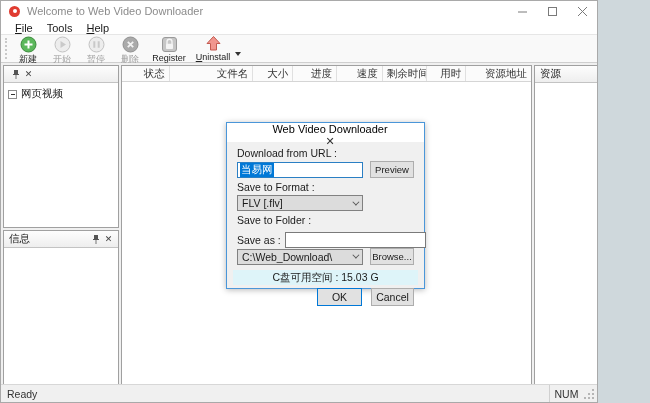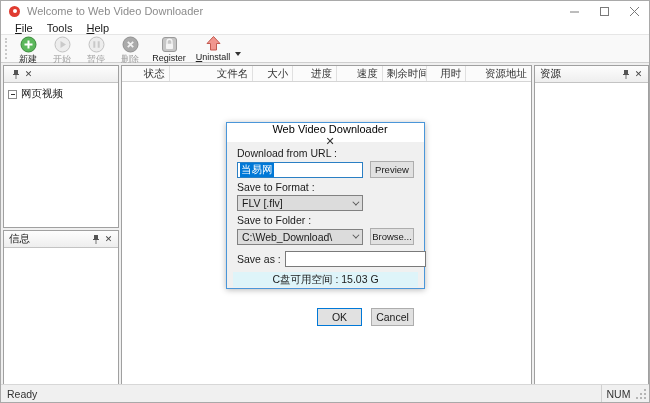--- a/index.html
+++ b/index.html
@@ -1,19 +1,19 @@
 <!DOCTYPE html>
 <html><head>
 <meta charset="utf-8">
 <style>
   * { box-sizing: border-box; margin: 0; padding: 0; }
   html,body { background:#cfd8dc; }
   body { font-family: "Liberation Sans","DejaVu Sans",sans-serif; }
   .window {
-    position: relative; width: 650px; height: 403px; background:#fff;
+    position: relative; width: 598px; height: 403px; background:#fff;
     border: 1px solid #a9a9a9; overflow: hidden; font-size: 11px; color:#1a1a1a;
   }
   
   .titlebar { position:absolute; left:0; top:0; right:0; height:20px; background:#fff; display:flex; align-items:center; }
   .app-icon { width:11px; height:11px; border-radius:50%; background:#e03c31; margin:0 7px 0 8px; position:relative; flex:0 0 auto; }
   .app-icon::after { content:""; position:absolute; left:3.5px; top:3.5px; width:4px; height:4px; border-radius:50%; background:#fff; }
   .title-text { color:#8b8b8b; font-size:11px; flex:1 1 auto; white-space:nowrap; overflow:hidden; }
   .win-controls { display:flex; height:100%; }
   .win-btn { width:30px; height:100%; display:flex; align-items:center; justify-content:center; }
   .win-btn svg { display:block; }
@@ -77,21 +77,21 @@
   .sel-text { background:#0078d7; color:#fff; padding:0 1px; white-space:nowrap; }
   .side-btn { width:44px; height:17px; margin-left:7px; background:#e1e1e1; border:1px solid #adadad; font-size:9.5px; color:#1a1a1a; display:flex; align-items:center; justify-content:center; flex:0 0 auto; }
   .combo { width:calc(100% - 51px); height:16px; background:#dcdcdc; border:1px solid #818181; display:flex; align-items:center; padding:0 5px 0 4px; font-size:10.5px; color:#1a1a1a; }
   .combo-text { flex:1 1 auto; white-space:nowrap; overflow:hidden; }
   .chev { width:5px; height:5px; border-right:1px solid #555; border-bottom:1px solid #555; transform:rotate(45deg) translateY(-2px); flex:0 0 auto; }
   .combo-row .combo { flex:0 0 auto; }
   .saveas-row { margin-top:6px; }
   .saveas-label { width:48px; font-size:10.5px; flex:0 0 auto; }
   .text-input { flex:1 1 auto; height:16px; background:#fff; border:1px solid #7a7a7a; font-size:10.5px; padding:0 2px; font-family:inherit; outline:none; }
   .disk-bar { margin:5px -4px 0 -4px; height:15px; background:#def4f9; display:flex; align-items:center; justify-content:center; font-size:10.5px; color:#1a1a1a; }
-  .dlg-buttons { margin-top:21px; display:flex; justify-content:flex-end; gap:9px; }
+  .dlg-buttons { margin-top:3px; display:flex; justify-content:flex-end; gap:9px; }
   .dlg-btn { width:45px; height:18px; background:#e1e1e1; font-size:10.5px; display:flex; align-items:center; justify-content:center; color:#1a1a1a; }
   .dlg-btn.default { border:1px solid #0078d7; }
   .dlg-btn.normal { border:1px solid #adadad; width:43px; }
 </style>
 </head>
 <body>
 
 <div class="window">
 
   <div class="titlebar">
@@ -274,33 +274,33 @@
 
       <div class="dlg-label">Save to Format :</div>
       <div class="row combo-row">
         <div class="combo">
           <span class="combo-text">FLV [.flv]</span>
           <span class="chev"></span>
         </div>
       </div>
 
       <div class="dlg-label">Save to Folder :</div>
+      <div class="row saveas-row">
+        <span class="saveas-label">Save as :</span>
+        <input class="text-input" value="" style="">
+      </div>
+
       <div class="row combo-row">
         <div class="combo">
           <span class="combo-text">C:\Web_Download\</span>
           <span class="chev"></span>
         </div>
         <div class="side-btn">Browse...</div>
       </div>
 
-      <div class="row saveas-row">
-        <span class="saveas-label">Save as :</span>
-        <input class="text-input" value="" style="">
-      </div>
-
       <div class="disk-bar">C盘可用空间 : 15.03 G</div>
 
       <div class="dlg-buttons">
         <div class="dlg-btn default">OK</div>
         <div class="dlg-btn normal">Cancel</div>
       </div>
     </div>
   </div>
 
 </div>

